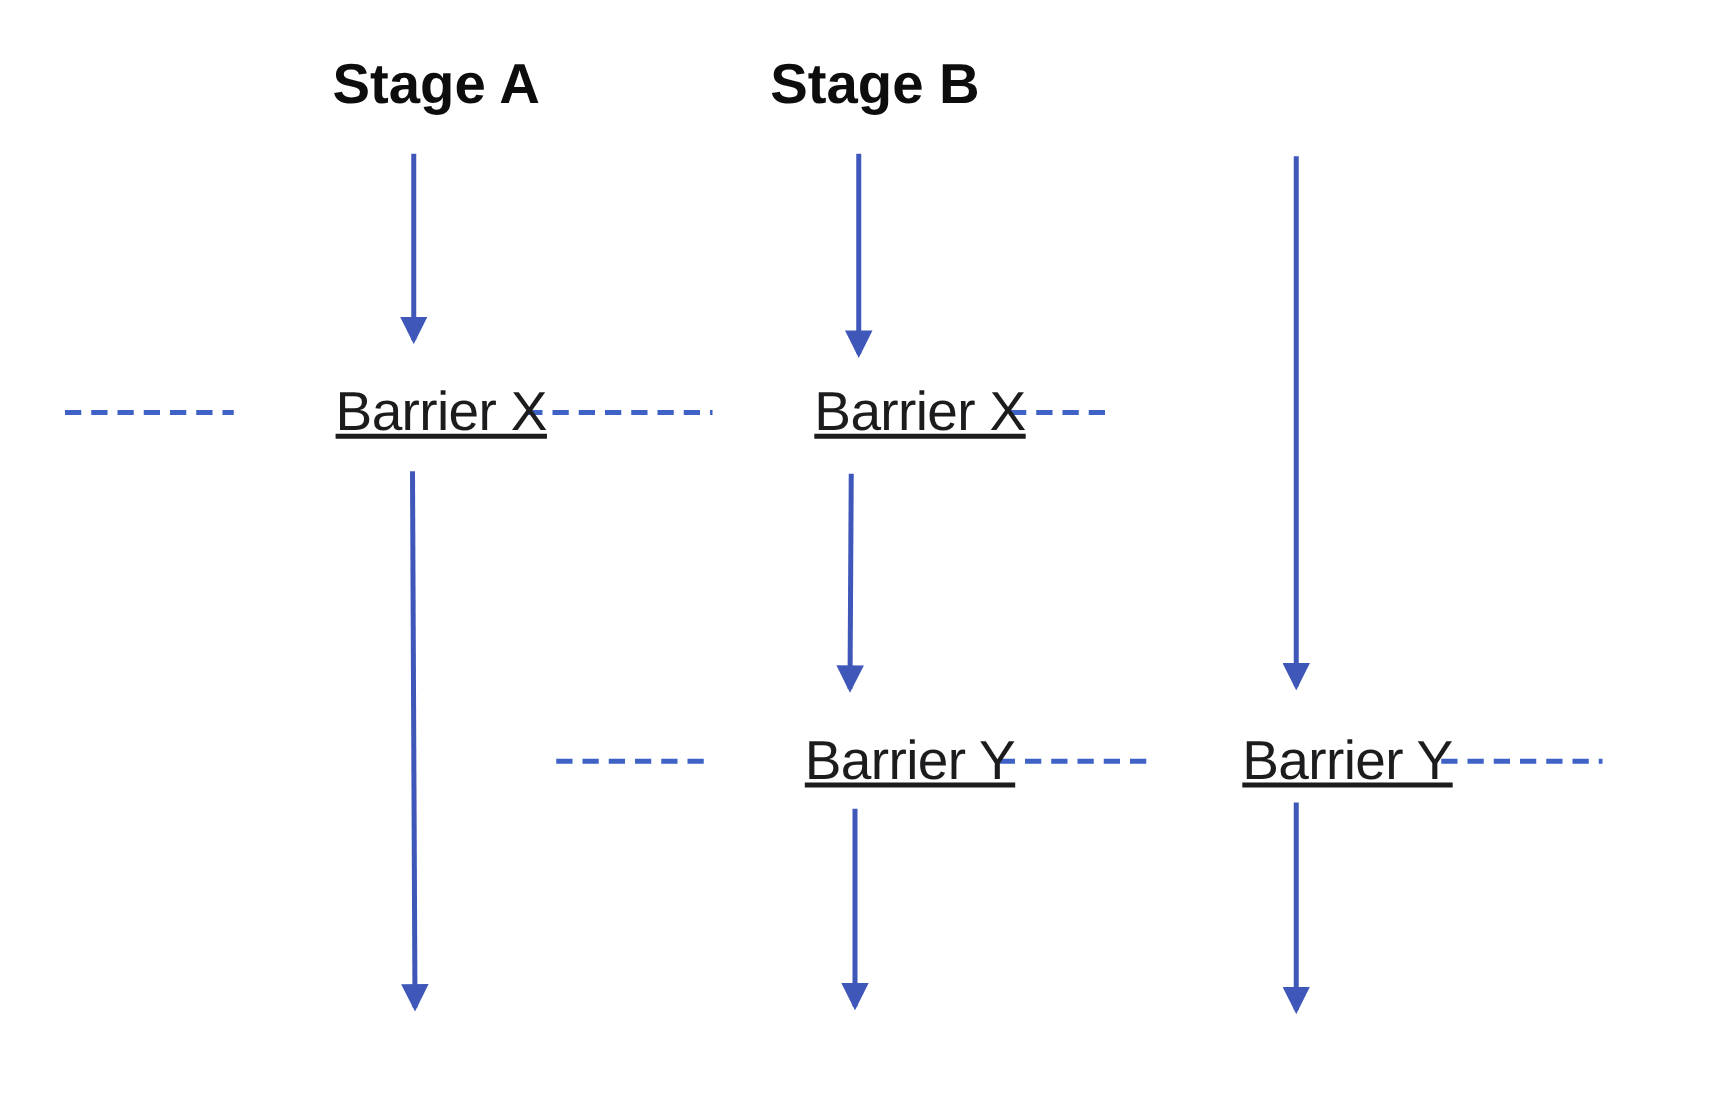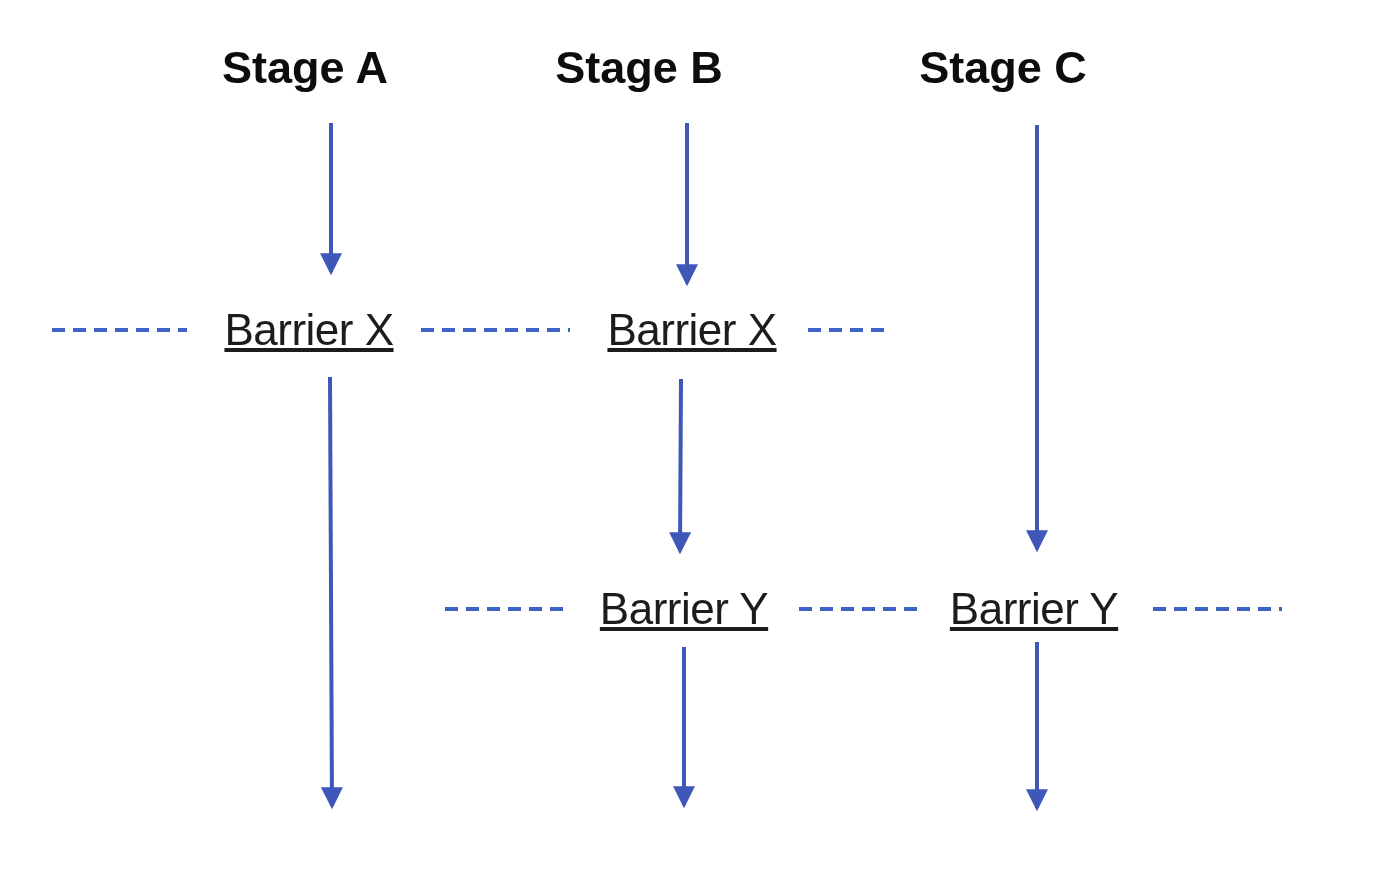--- a/index.html
+++ b/index.html
@@ -37,20 +37,21 @@
     stroke-width: 4;
     stroke-dasharray: 13 8;
     stroke-linecap: butt;
   }
   .gfx marker path { fill: var(--arrow); }
   .label {
     position: absolute;
     transform: translate(-50%, -50%);
     white-space: nowrap;
     line-height: 1;
+    margin-left: 44px;
   }
   .stage-label {
     font-size: 45px;
     font-weight: 700;
     color: var(--stage-text);
     letter-spacing: 0px;
   }
   .barrier-label {
     font-size: 44px;
     font-weight: 400;
@@ -84,22 +85,21 @@
     <line class="dash" x1="52" y1="330" x2="187" y2="330"></line>
     <line class="dash" x1="421" y1="330" x2="570" y2="330"></line>
     <line class="dash" x1="808" y1="330" x2="890" y2="330"></line>
 
     <line class="dash" x1="445" y1="609" x2="570" y2="609"></line>
     <line class="dash" x1="799" y1="609" x2="925" y2="609"></line>
     <line class="dash" x1="1153" y1="609" x2="1282" y2="609"></line>
   </svg>
 
   <div class="label stage-label" style="left:305px; top:67px">Stage A</div>
-  <div class="label stage-label" style="left:639px; top:67px">Stage B</div>
-  <div class="label stage-label" style="left:1003px; top:67px">Stage C</div>
+  <div class="label stage-label" style="left:656px; top:67px">Stage B</div>
 
   <div class="label barrier-label" style="left:309px; top:330px">Barrier X</div>
   <div class="label barrier-label" style="left:692px; top:330px">Barrier X</div>
 
   <div class="label barrier-label" style="left:684px; top:609px">Barrier Y</div>
   <div class="label barrier-label" style="left:1034px; top:609px">Barrier Y</div>
 
 </div>
 
 </body></html>

